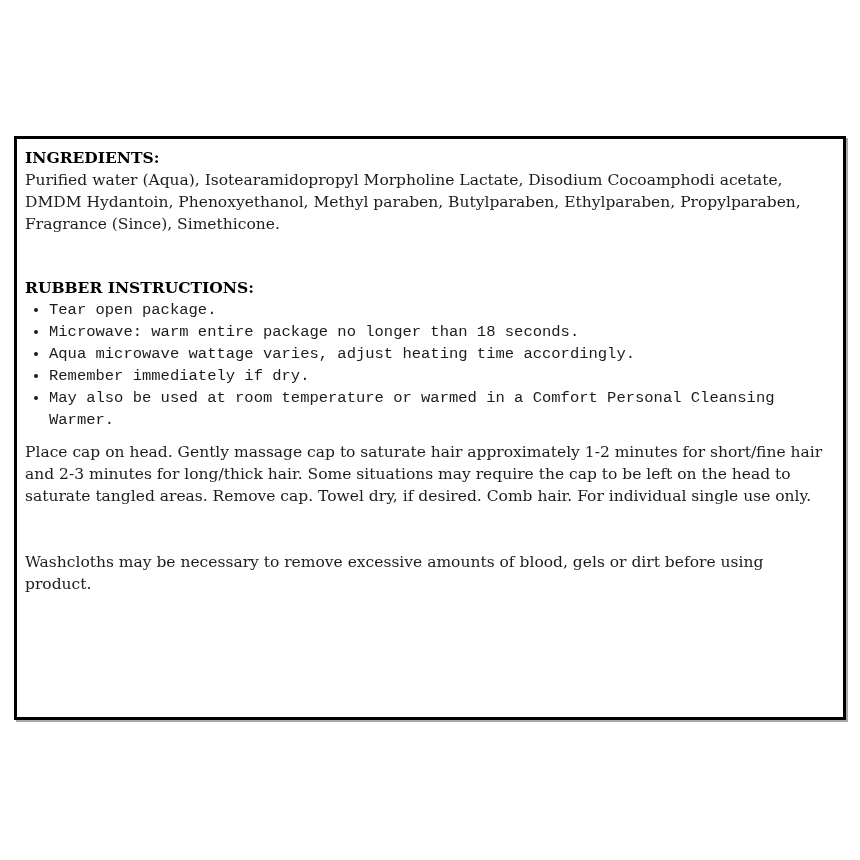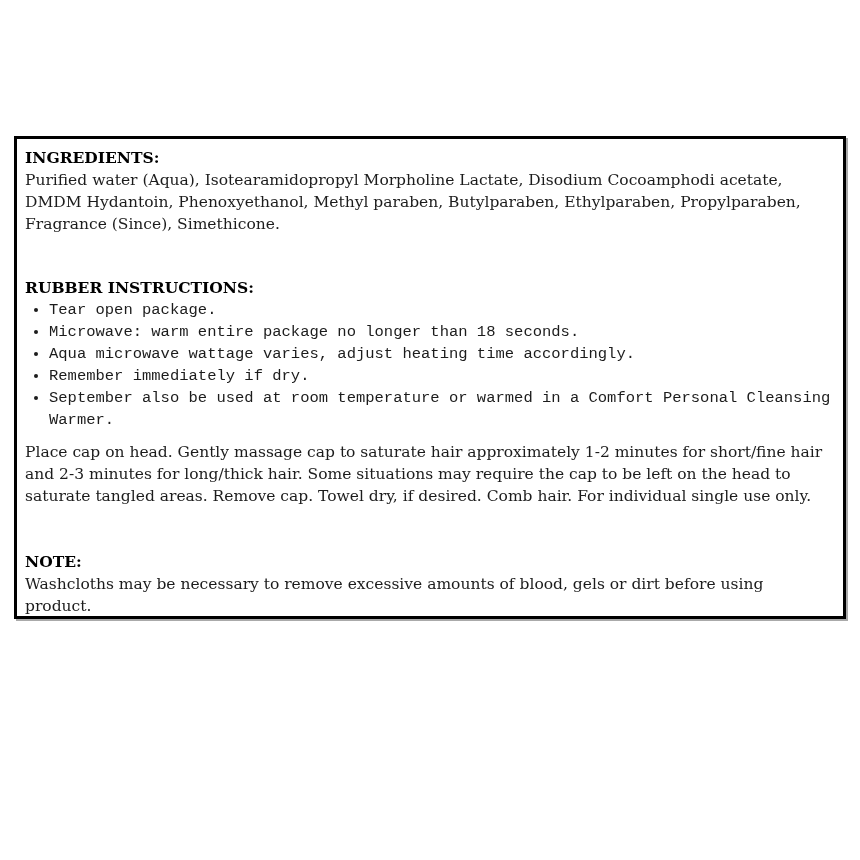--- a/index.html
+++ b/index.html
@@ -8,21 +8,21 @@
     background: #ffffff;
     width: 860px;
     height: 860px;
     font-family: "DejaVu Serif", "Liberation Serif", serif;
   }
   .label-box {
     position: absolute;
     left: 14px;
     top: 136px;
     width: 832px;
-    height: 483px;
+    height: 584px;
     box-sizing: border-box;
     border: 3px solid #000000;
     box-shadow: 2px 2px 0 #aaaaaa;
     background: #ffffff;
     padding: 8px 10px 8px 8px;
     overflow: hidden;
   }
   .label-box, .label-box * {
     color: #1c1c1c;
     font-size: 15.5px;
@@ -64,27 +64,26 @@
   </section>
 
 
   <section>
     <h2 class="sec-heading">RUBBER INSTRUCTIONS:</h2>
     <ul class="warming-list">
       <li>Tear open package.</li>
       <li>Microwave: warm entire package no longer than 18 seconds.</li>
       <li>Aqua microwave wattage varies, adjust heating time accordingly.</li>
       <li>Remember immediately if dry.</li>
-      <li>September also be used at room temperature or warmed in a Comfort Personal Cleansing Warmer.</li>
+      <li>May also be used at room temperature or warmed in a Comfort Personal Cleansing Warmer.</li>
     </ul>
   </section>
 
 
   <section>
     <p class="sec-body shampoo-body">Place cap on head. Gently massage cap to saturate hair approximately 1-2 minutes for short/fine hair and 2-3 minutes for long/thick hair. Some situations may require the cap to be left on the head to saturate tangled areas. Remove cap. Towel dry, if desired. Comb hair. For individual single use only.</p>
   </section>
 
   <section>
-    <h2 class="sec-heading">NOTE:</h2>
     <p class="sec-body">Washcloths may be necessary to remove excessive amounts of blood, gels or dirt before using product.</p>
   </section>
 
 </div>
 
 </body></html>

